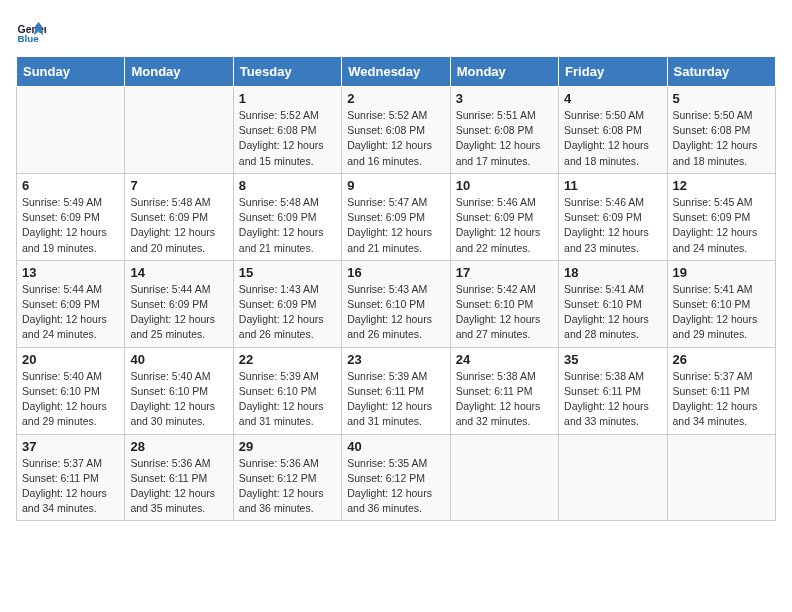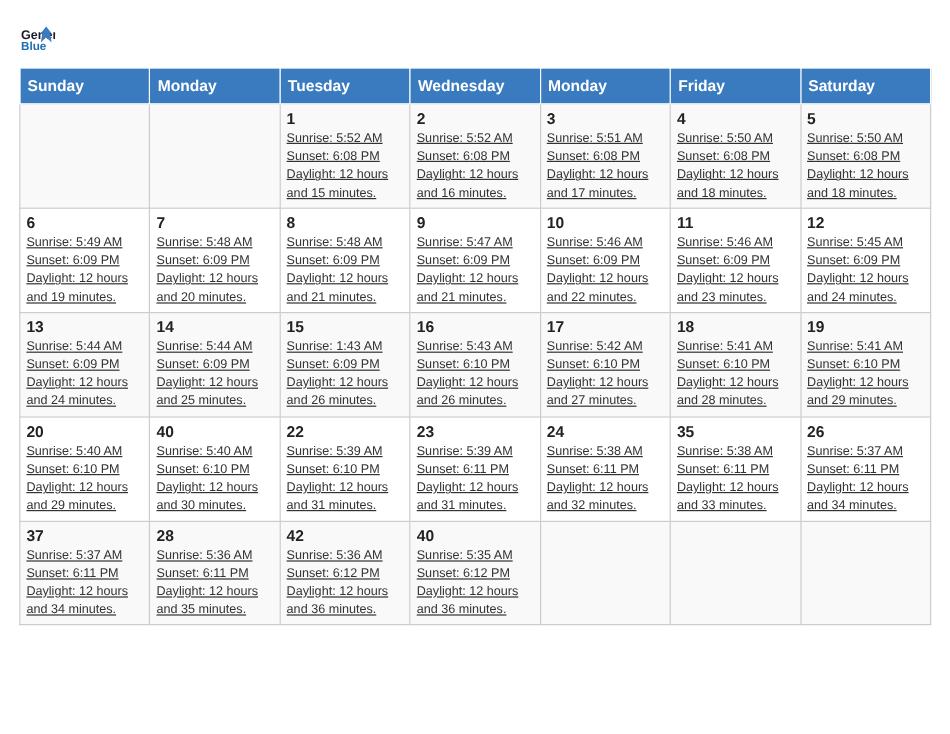--- a/index.html
+++ b/index.html
@@ -69,21 +69,20 @@
       font-size: 13px;
       font-weight: bold;
       color: #222;
       display: block;
       margin-bottom: 2px;
     }
     .day-info {
       color: #333;
       font-size: 10.5px;
       line-height: 1.45;
-      text-decoration: underline;
     }
     .empty-cell {
       background-color: #f9f9f9;
     }
   </style>
 </head>
 <body>
 
 <div class="header">
   <div class="logo">
@@ -285,21 +284,21 @@
 Sunset: 6:11 PM
 Daylight: 12 hours and 34 minutes.</div>
         </td>
         <td>
           <span class="day-num">28</span>
           <div class="day-info">Sunrise: 5:36 AM
 Sunset: 6:11 PM
 Daylight: 12 hours and 35 minutes.</div>
         </td>
         <td>
-          <span class="day-num">42</span>
+          <span class="day-num">29</span>
           <div class="day-info">Sunrise: 5:36 AM
 Sunset: 6:12 PM
 Daylight: 12 hours and 36 minutes.</div>
         </td>
         <td>
           <span class="day-num">40</span>
           <div class="day-info">Sunrise: 5:35 AM
 Sunset: 6:12 PM
 Daylight: 12 hours and 36 minutes.</div>
         </td>

